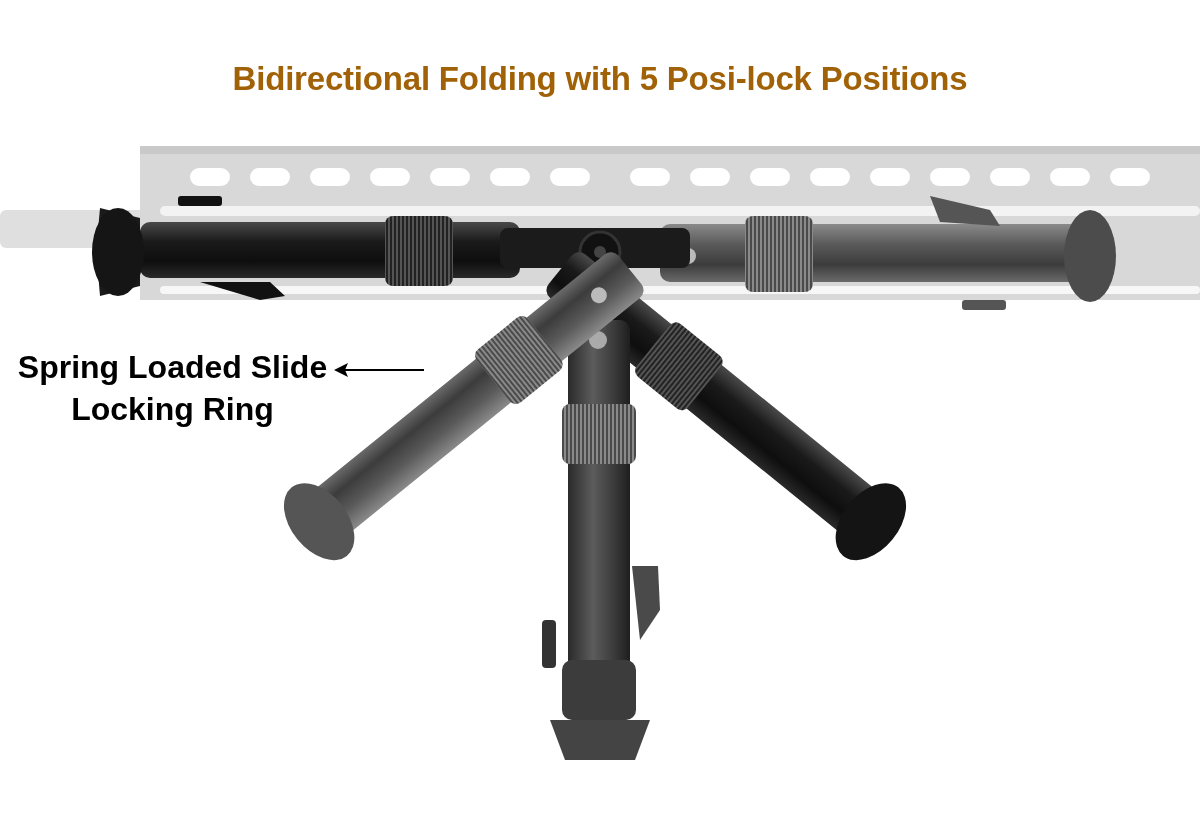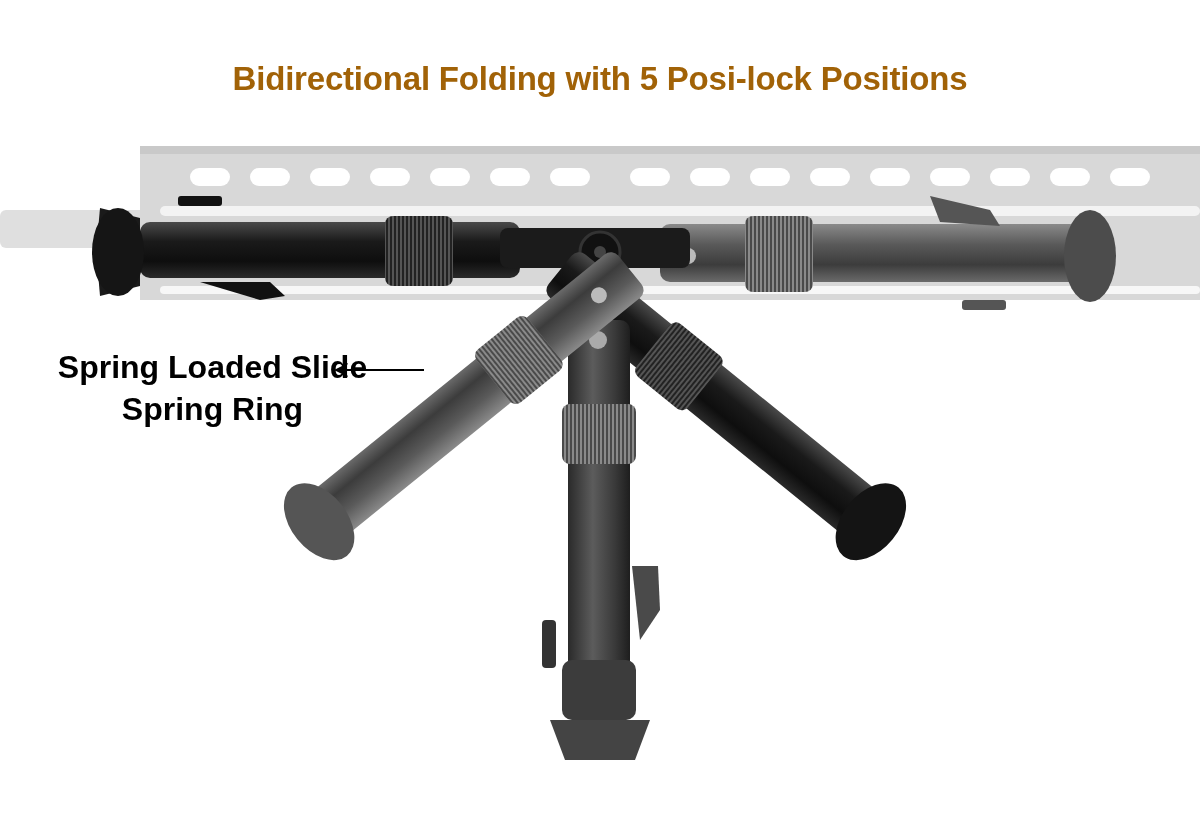--- a/index.html
+++ b/index.html
@@ -4,21 +4,21 @@
 <style>
   html, body { margin: 0; padding: 0; background: #ffffff; }
   body { width: 1200px; height: 820px; position: relative; overflow: hidden; font-family: "Liberation Sans", sans-serif; }
   .title {
     position: absolute; left: 0; right: 0; top: 60px;
     text-align: center; font-weight: bold; font-size: 33px; color: #a16207;
     letter-spacing: -0.2px;
   }
   .callout {
     position: absolute; left: 0; top: 346px; width: 345px;
-    text-align: center; font-weight: bold; font-size: 32px; line-height: 42px; color: #000; margin-left: 40px;
+    text-align: center; font-weight: bold; font-size: 32px; line-height: 42px; color: #000;
   }
   .callout span { display: block; }
   svg.art { position: absolute; left: 0; top: 0; }
 </style>
 </head>
 <body>
 
 <svg class="art" width="1200" height="820" viewBox="0 0 1200 820" xmlns="http://www.w3.org/2000/svg">
   <defs>
     <linearGradient id="tubeDark" x1="0" y1="0" x2="0" y2="1">
@@ -130,14 +130,14 @@
   <g>
     <line x1="344" y1="370" x2="424" y2="370" stroke="#000" stroke-width="2"></line>
     <path d="M334 370 L348 363 L345 370 L348 377 Z" fill="#000"></path>
   </g>
 </svg>
 
 <div class="title">Bidirectional Folding with 5 Posi-lock Positions</div>
 
 <div class="callout">
   <span>Spring Loaded Slide</span>
-  <span>Spring Ring</span>
+  <span>Locking Ring</span>
 </div>
 
 </body></html>

